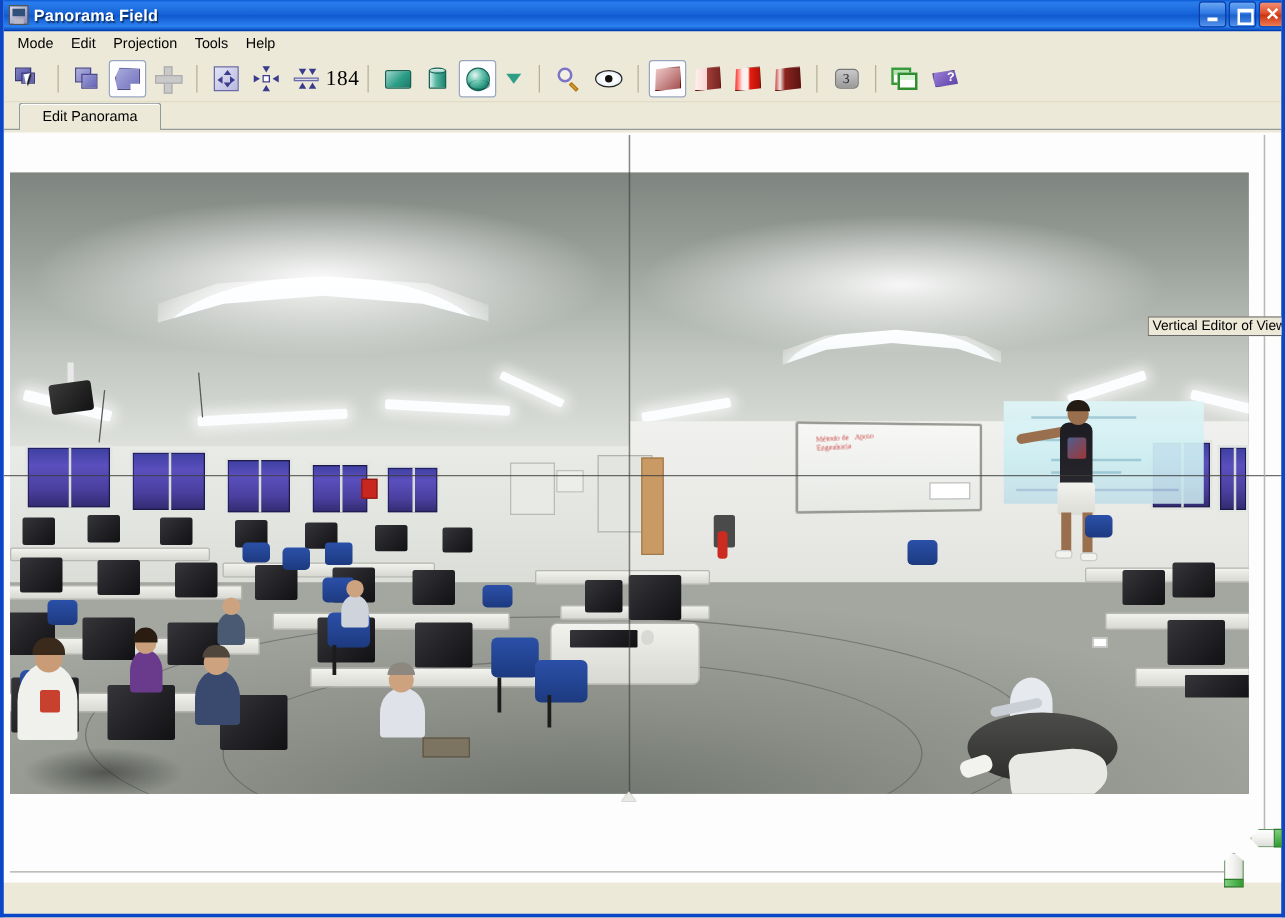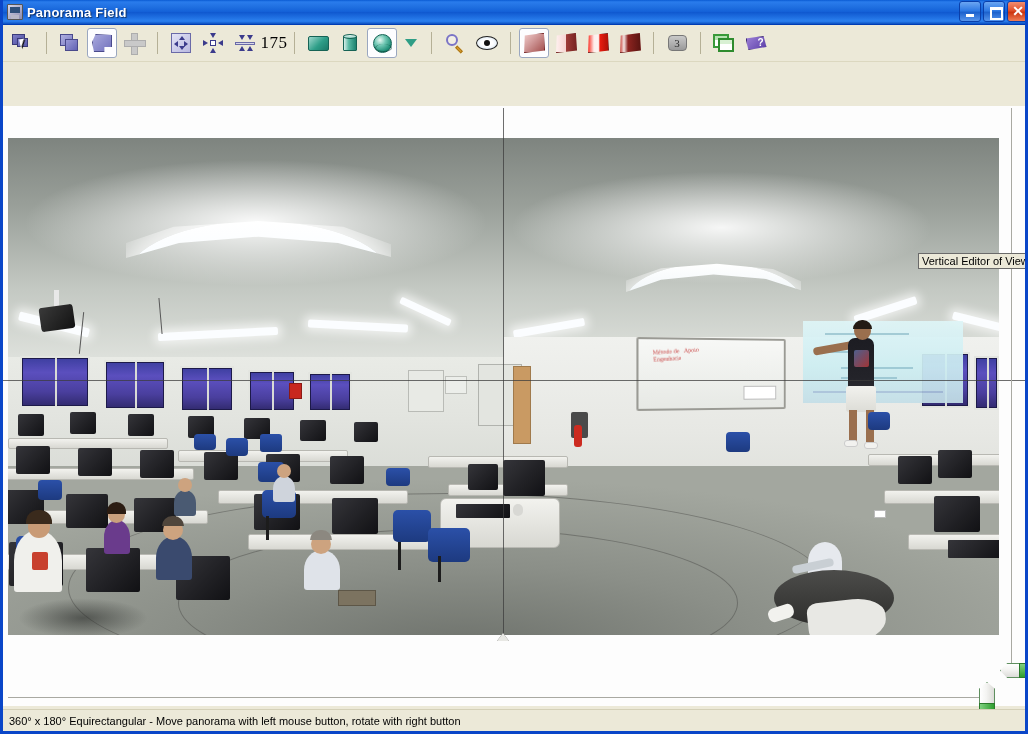--- a/index.html
+++ b/index.html
@@ -530,20 +530,27 @@
     <div class="title-text">Panorama Field</div>
     <div class="title-buttons">
       <div class="tbtn min"></div>
       <div class="tbtn max"></div>
       <div class="tbtn close">
         <span>✕</span>
       </div>
     </div>
   </div>
 
+  <div class="menubar">
+    <div class="menuitem">Mode</div>
+    <div class="menuitem">Edit</div>
+    <div class="menuitem">Projection</div>
+    <div class="menuitem">Tools</div>
+    <div class="menuitem">Help</div>
+  </div>
 
   <div class="toolbar">
 
     <div class="tool">
       <div class="ic-arrow">
         <div class="sq1"></div>
           <div class="sq2"></div>
           <div class="cur"></div>
       </div>
     </div>
@@ -583,21 +590,21 @@
     <div class="tool">
       <div class="ic-vfit">
         <div class="bar"></div>
           <i class="u1"></i>
           <i class="u2"></i>
           <i class="d1"></i>
           <i class="d2"></i>
       </div>
     </div>
     <div class="tool small">
-      <span class="num123">175</span>
+      <span class="num123">184</span>
     </div>
 
     <div class="tbsep"></div>
 
     <div class="tool">
       <div class="ic-rect"></div>
     </div>
     <div class="tool">
       <div class="ic-cyl">
         <div class="b"></div>
@@ -656,20 +663,25 @@
       </div>
     </div>
     <div class="tool">
       <div class="ic-book">
         <div class="bd"></div>
           <div class="q">?</div>
       </div>
     </div>
   </div>
 
+  <div class="tabstrip">
+    <div class="tab">
+      <span>Edit Panorama</span>
+    </div>
+  </div>
 
   <div class="client">
 
     <div class="pano">
 
       <div class="ceil"></div>
       <div class="tube-l"></div>
       <div class="tube-r"></div>
       <div class="tube-sm" style="left:10px;top:182px;width:72px;height:9px;transform:rotate(14deg)"></div>
       <div class="tube-sm" style="left:150px;top:192px;width:120px;height:8px;transform:rotate(-3deg)"></div>
@@ -843,17 +855,14 @@
   <div class="vhandle">
     <div class="sh"></div>
     <div class="cap"></div>
   </div>
   <div class="htrack"></div>
   <div class="hhandle">
     <div class="sh"></div>
     <div class="cap"></div>
   </div>
 
-  <div class="statusbar">
-    <span class="status-text">360° x 180° Equirectangular - Move panorama with left mouse button, rotate with right button</span>
-  </div>
 
 </div>
 
 </body></html>

